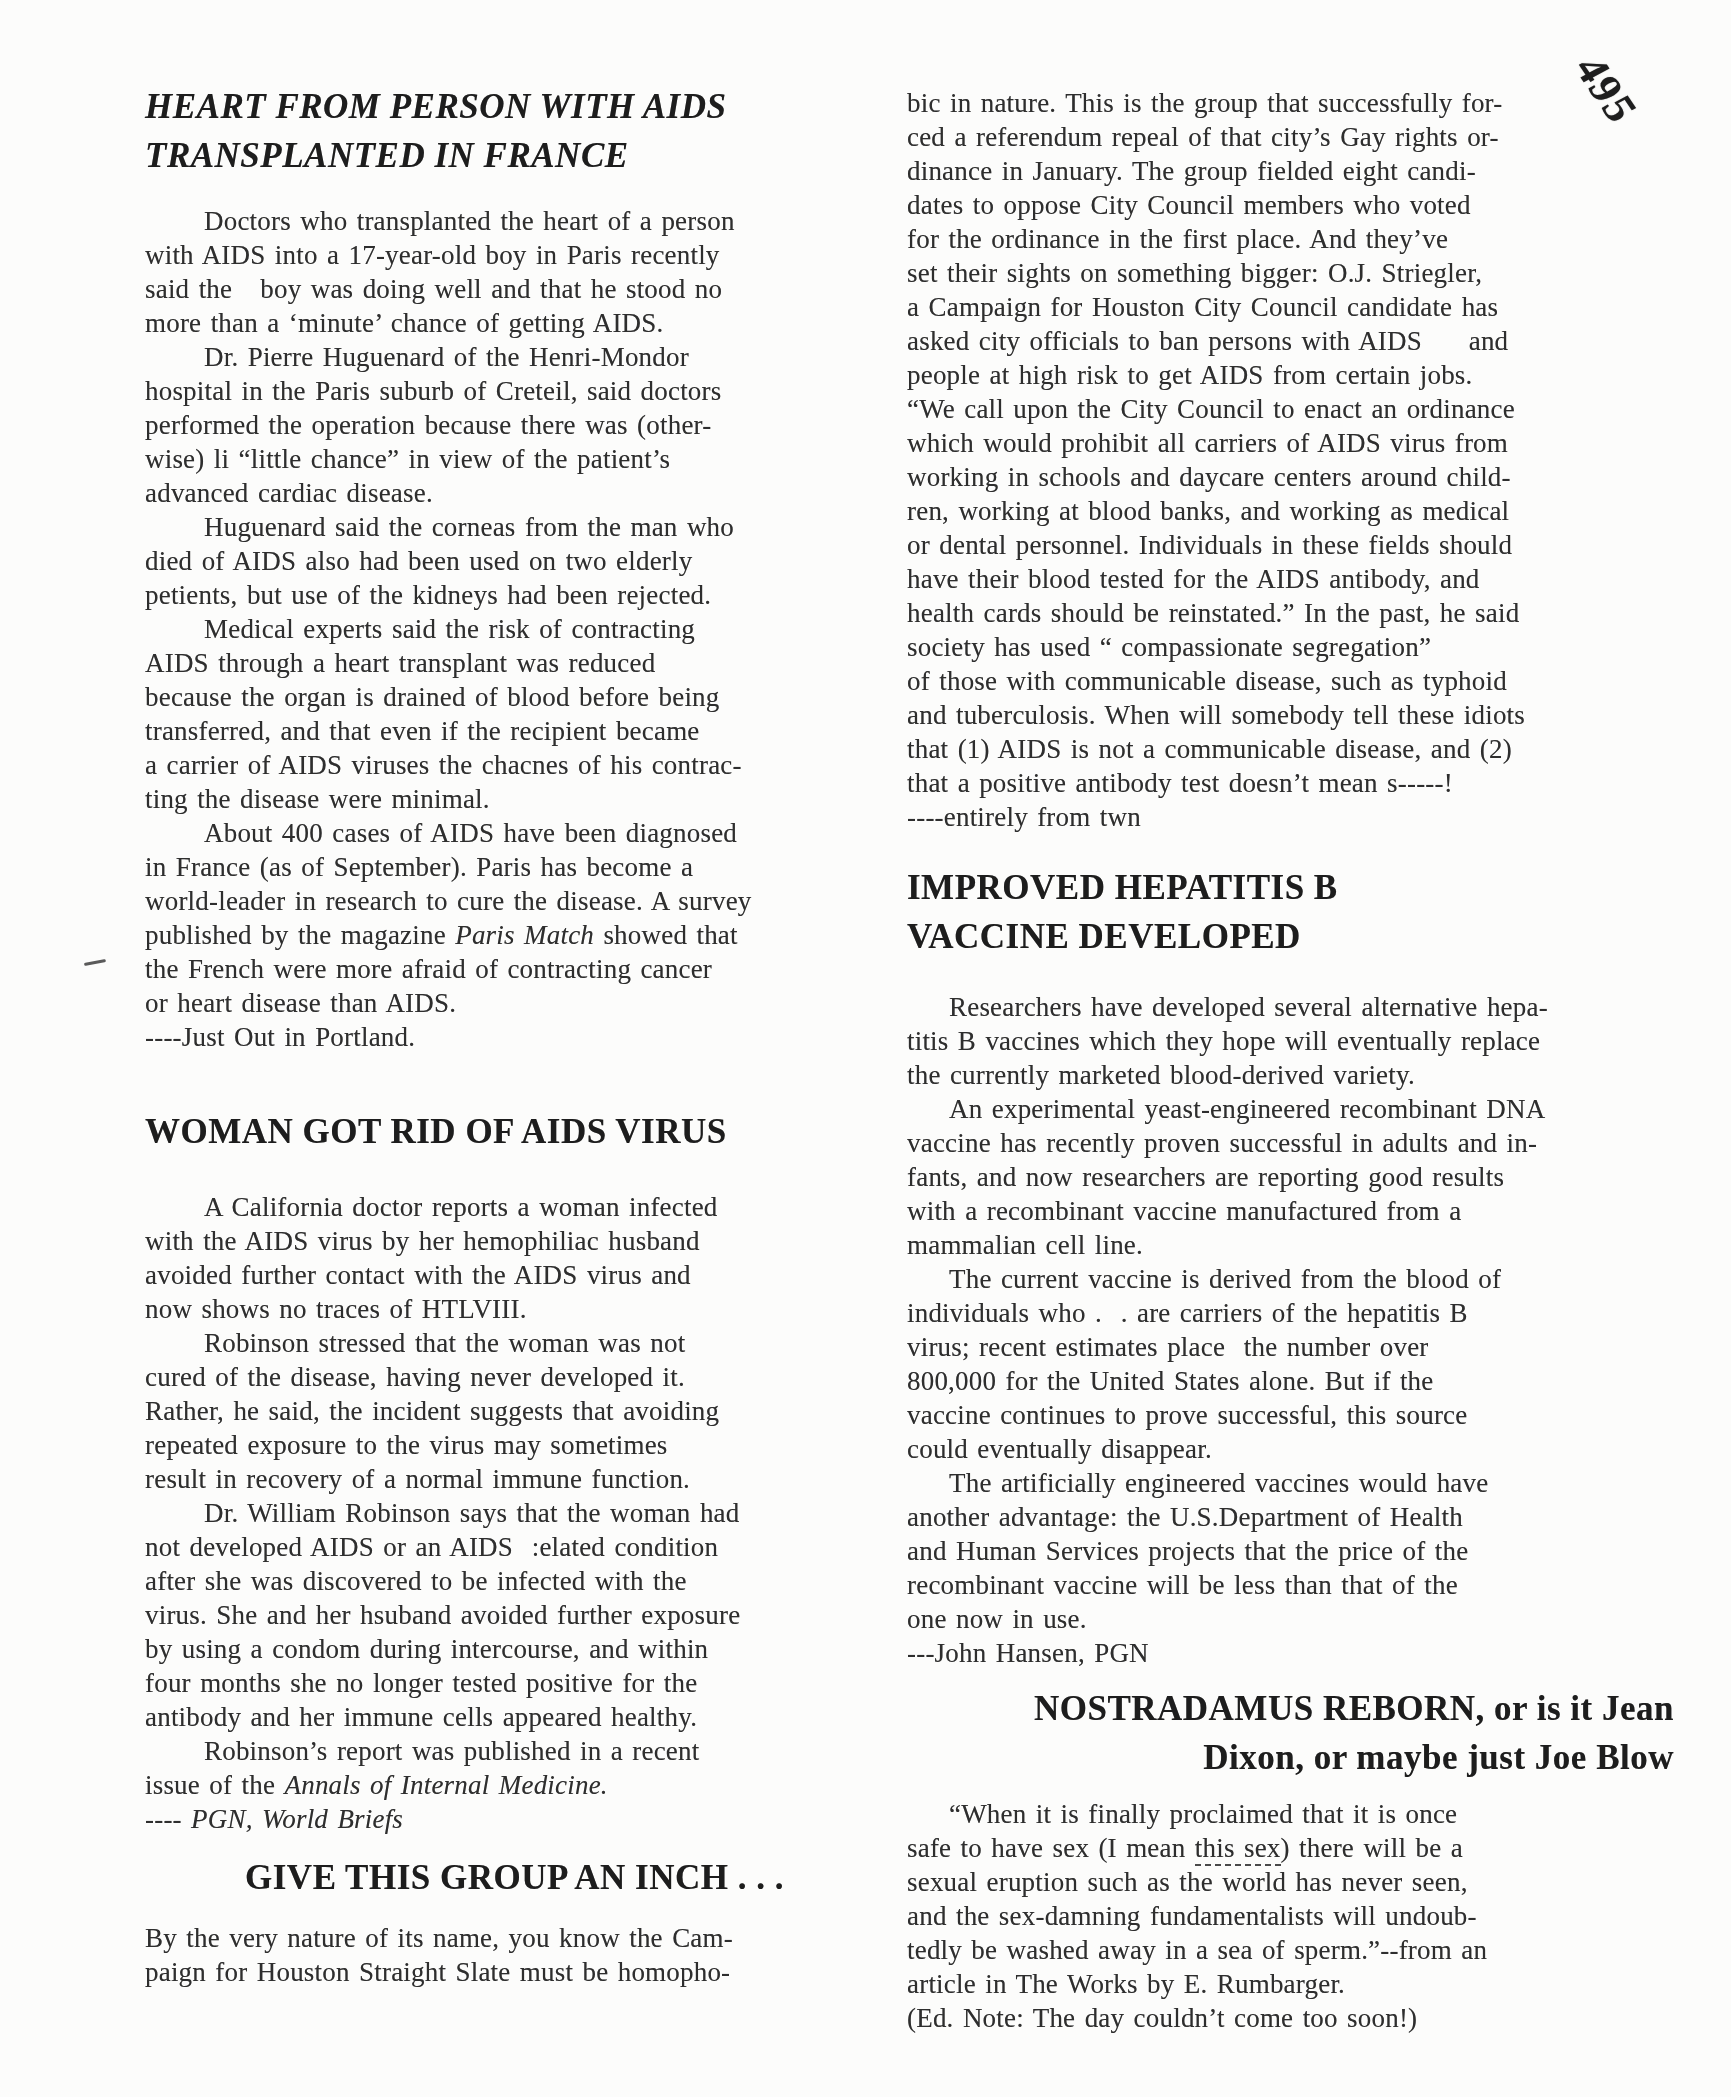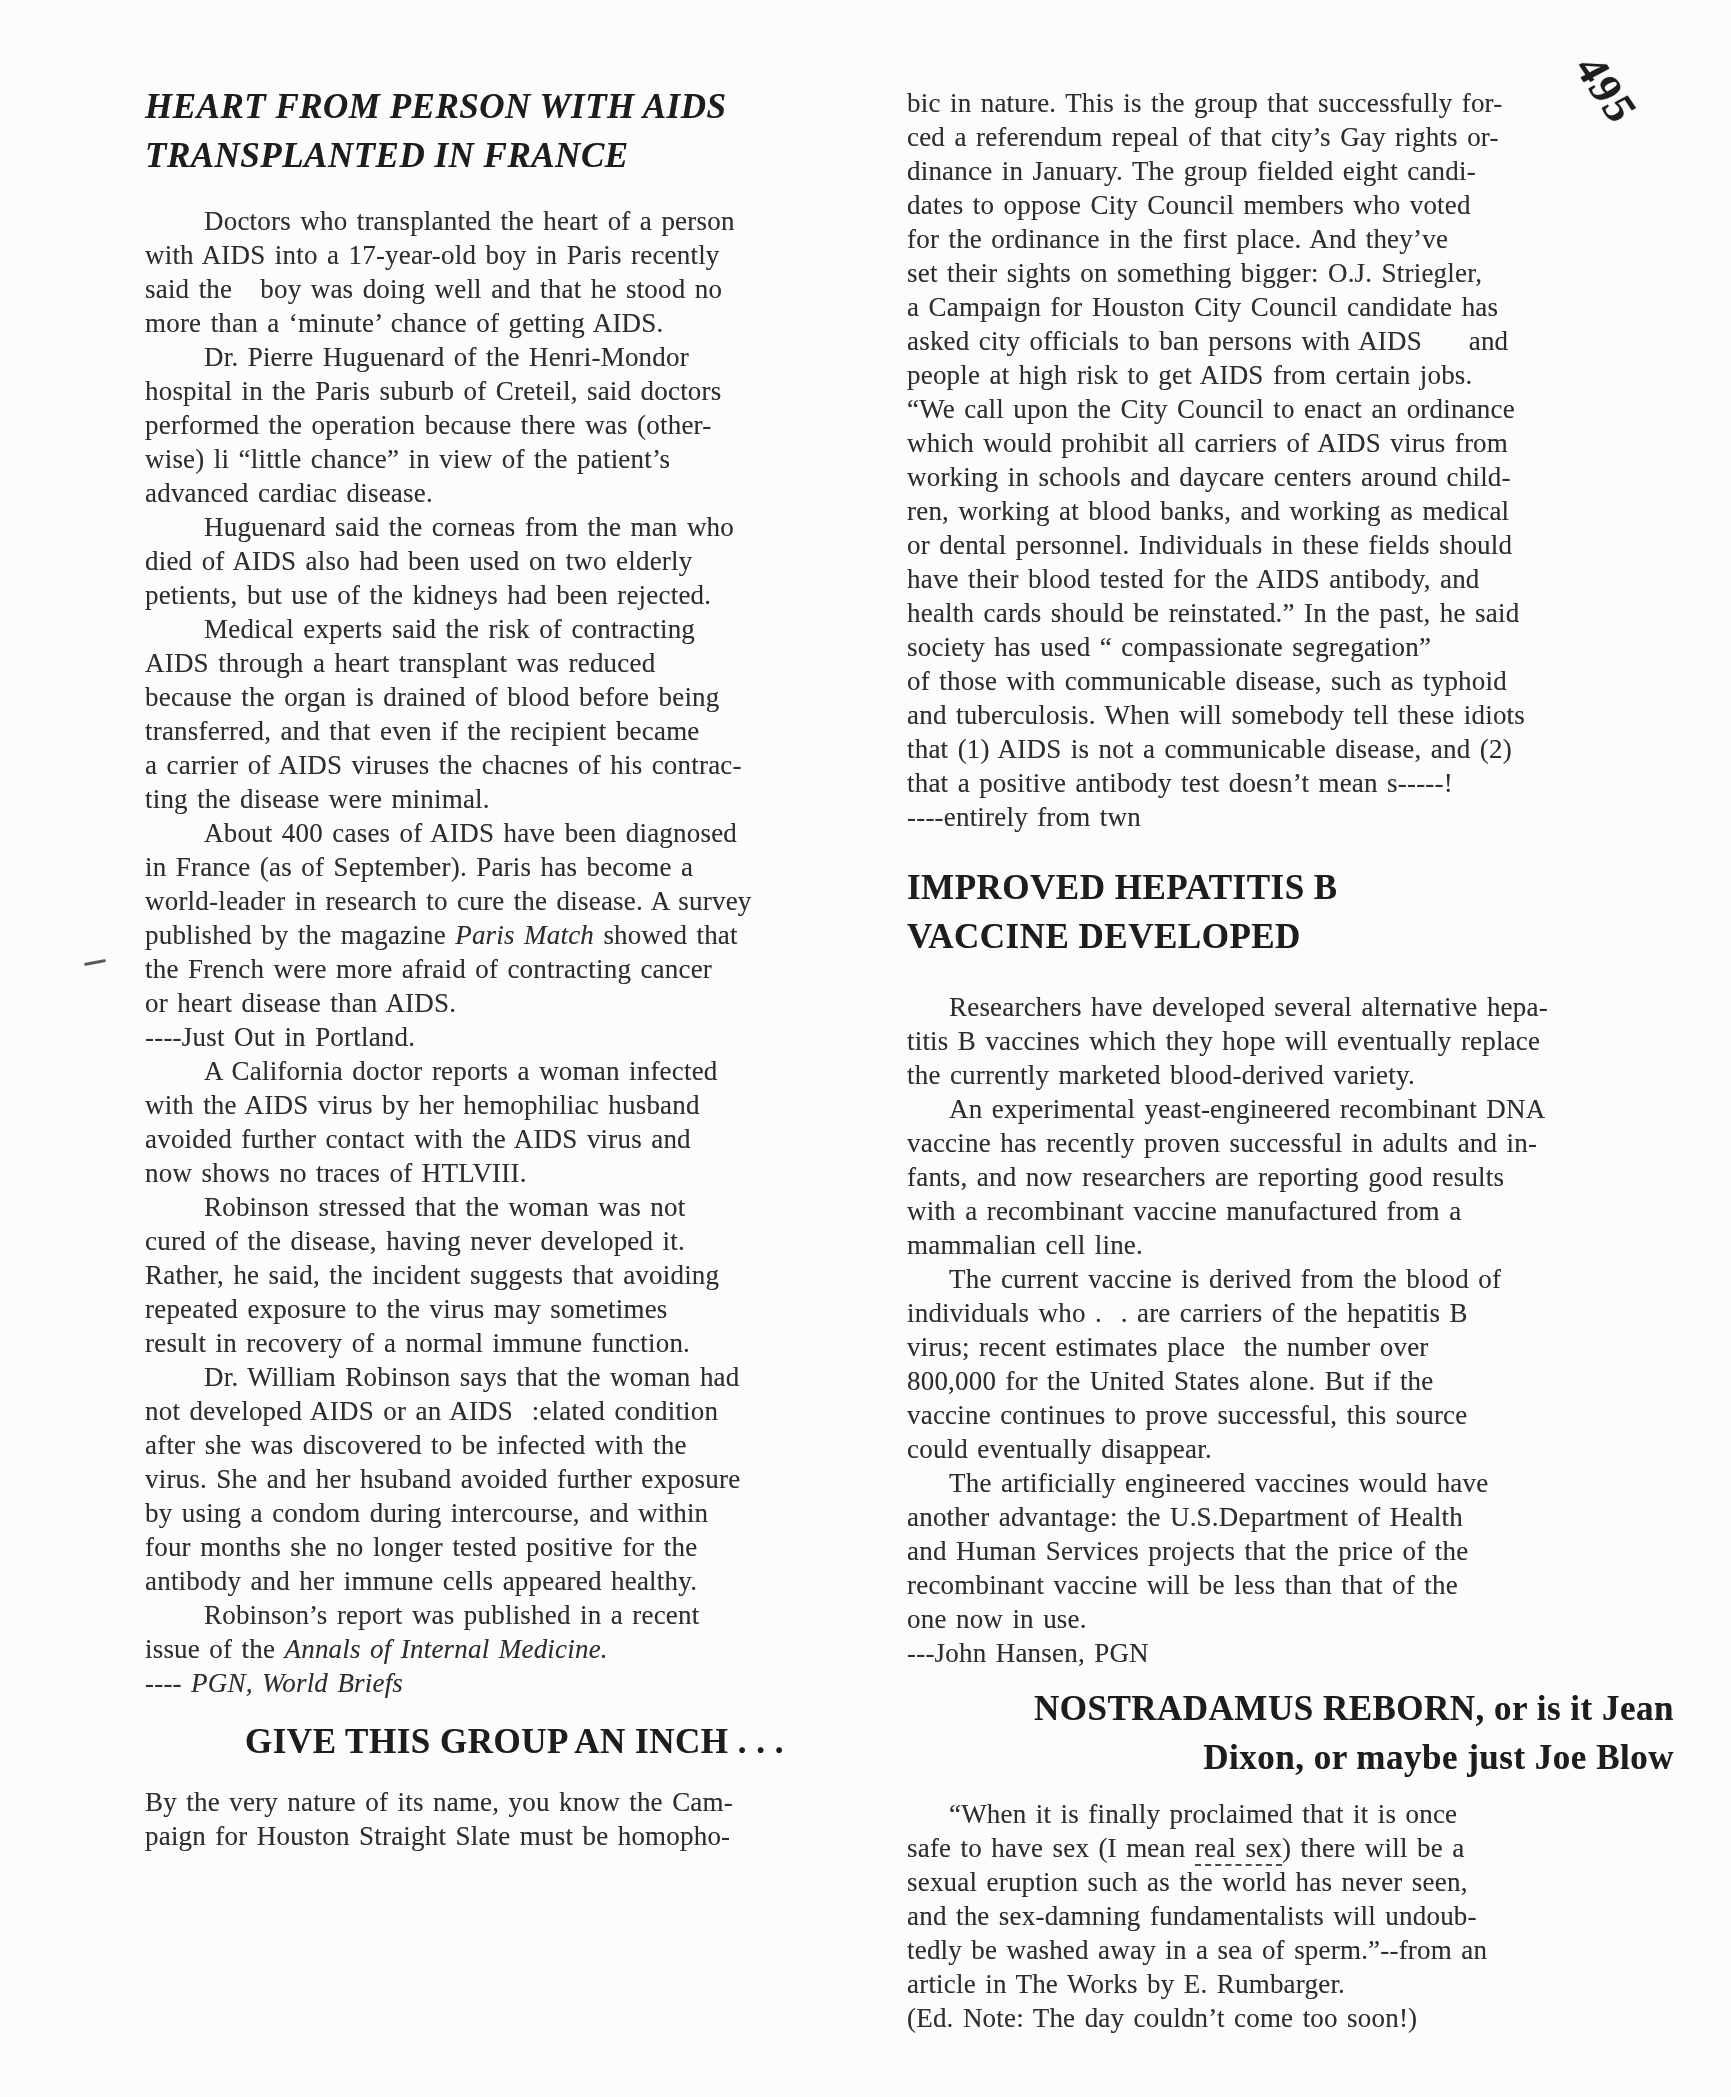--- a/index.html
+++ b/index.html
@@ -100,20 +100,21 @@
 a carrier of AIDS viruses the chacnes of his contrac-
 ting the disease were minimal.</p>
     <p class="body ind"><span>About 400 cases of AIDS have been diagnosed
 in France (as of September). Paris has become a
 world-leader in research to cure the disease. A survey
 published by the magazine </span><span class="it">Paris Match</span><span> showed that
 the French were more afraid of contracting cancer
 or heart disease than AIDS.</span></p>
     <p class="body">----Just Out in Portland.</p>
 
+    <h2 class="head h-woman">WOMAN GOT RID OF AIDS VIRUS</h2>
     <p class="body ind">A California doctor reports a woman infected
 with the AIDS virus by her hemophiliac husband
 avoided further contact with the AIDS virus and
 now shows no traces of HTLVIII.</p>
     <p class="body ind">Robinson stressed that the woman was not
 cured of the disease, having never developed it.
 Rather, he said, the incident suggests that avoiding
 repeated exposure to the virus may sometimes
 result in recovery of a normal immune function.</p>
     <p class="body ind">Dr. William Robinson says that the woman had
@@ -175,21 +176,21 @@
     <p class="body ind-sm">The artificially engineered vaccines would have
 another advantage: the U.S.Department of Health
 and Human Services projects that the price of the
 recombinant vaccine will be less than that of the
 one now in use.
 ---John Hansen, PGN</p>
 
     <h2 class="head h-nostra">NOSTRADAMUS REBORN, or is it Jean
 Dixon, or maybe just Joe Blow</h2>
     <p class="body ind-sm"><span>“When it is finally proclaimed that it is once
-safe to have sex (I mean </span><span class="u-dash">real sex</span><span>) there will be a
+safe to have sex (I mean </span><span class="u-dash">this sex</span><span>) there will be a
 sexual eruption such as the world has never seen,
 and the sex-damning fundamentalists will undoub-
 tedly be washed away in a sea of sperm.”--from an
 article in The Works by E. Rumbarger.
 (Ed. Note: The day couldn’t come too soon!)</span></p>
   </div>
 
 </div>
 
 

